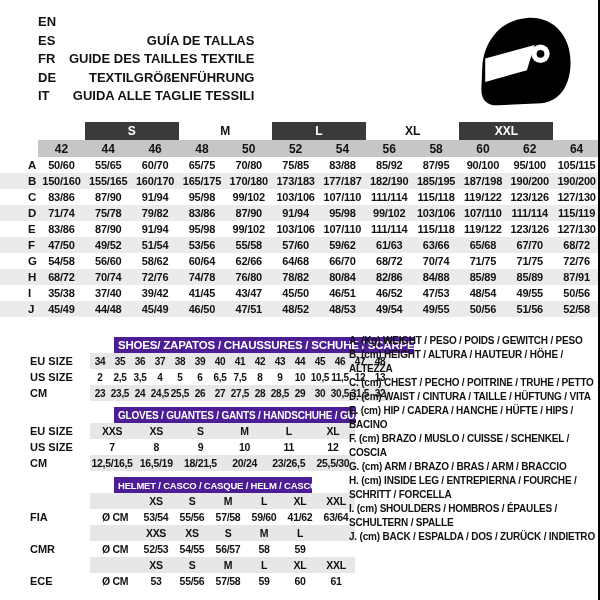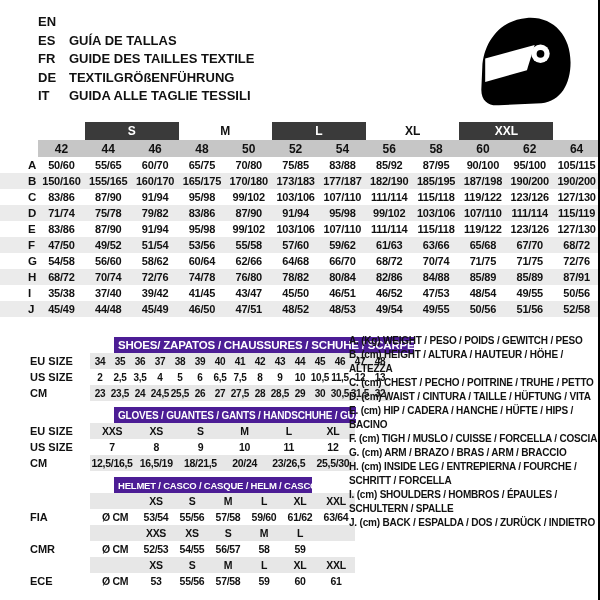--- a/index.html
+++ b/index.html
@@ -3,21 +3,21 @@
 <meta charset="utf-8">
 <style>
   * { box-sizing: border-box; margin: 0; padding: 0; }
   html,body { width: 600px; height: 600px; }
   body { font-family: "Liberation Sans", sans-serif; color: #111; background: #fff; }
   .page { position: relative; width: 600px; height: 600px; background: #fff;
           border-right: 2px solid #000; overflow: hidden; }
 
   
   .lang-header { position: absolute; top: 13px; left: 38px; font-weight: bold; font-size: 13px; }
-  .lang-row { display: flex; line-height: 18.5px; }
+  .lang-row { display: flex; line-height: 18.5px; justify-content: space-between; }
   .lang-code { width: 31px; }
 
   
   .helmet-logo { position: absolute; top: 14px; left: 470px; width: 108px; height: 97px; }
   .helmet-logo svg { width: 100%; height: 100%; }
 
   
   .main-table { position: absolute; top: 122px; left: 0; width: 600px; font-weight: bold; }
   .grid12 { display: grid; grid-template-columns: 38px repeat(12, 1fr); width: 600px; }
   .group-row { height: 18px; }
@@ -390,21 +390,21 @@
           </div>
         </div>
         <div class="sub-row">
           <div class="sub-label">FIA</div>
           <div class="cells helmet-cells">
             <div class="cell unit">Ø CM</div>
             <div class="cell">53/54</div>
             <div class="cell">55/56</div>
             <div class="cell">57/58</div>
             <div class="cell">59/60</div>
-            <div class="cell">61/62</div>
+            <div class="cell">41/62</div>
             <div class="cell">63/64</div>
           </div>
         </div>
         <div class="sub-row">
           <div class="sub-label"></div>
           <div class="cells helmet-cells gray">
             <div class="cell unit"></div>
             <div class="cell">XXS</div>
             <div class="cell">XS</div>
             <div class="cell">S</div>
@@ -449,20 +449,20 @@
         </div>
       </div>
   </section>
 
   <aside class="legend">
       <div class="legend-item">A. (Kg) WEIGHT / PESO / POIDS / GEWITCH / PESO</div>
       <div class="legend-item">B. (cm) HEIGHT / ALTURA / HAUTEUR / HÖHE / ALTEZZA</div>
       <div class="legend-item">C. (cm) CHEST / PECHO / POITRINE / TRUHE / PETTO</div>
       <div class="legend-item">D. (cm) WAIST / CINTURA / TAILLE / HÜFTUNG / VITA</div>
       <div class="legend-item">E. (cm) HIP / CADERA / HANCHE / HÜFTE / HIPS / BACINO</div>
-      <div class="legend-item">F. (cm) TIGH / MUSLO / CUISSE / FORCELLA / COSCIA</div>
+      <div class="legend-item">F. (cm) BRAZO / MUSLO / CUISSE / SCHENKEL / COSCIA</div>
       <div class="legend-item">G. (cm) ARM / BRAZO / BRAS / ARM / BRACCIO</div>
       <div class="legend-item">H. (cm) INSIDE LEG / ENTREPIERNA / FOURCHE / SCHRITT / FORCELLA</div>
       <div class="legend-item">I. (cm) SHOULDERS / HOMBROS / ÉPAULES / SCHULTERN / SPALLE</div>
       <div class="legend-item">J. (cm) BACK / ESPALDA / DOS / ZURÜCK / INDIETRO</div>
     </aside>
 
 </div>
 
 </body></html>

